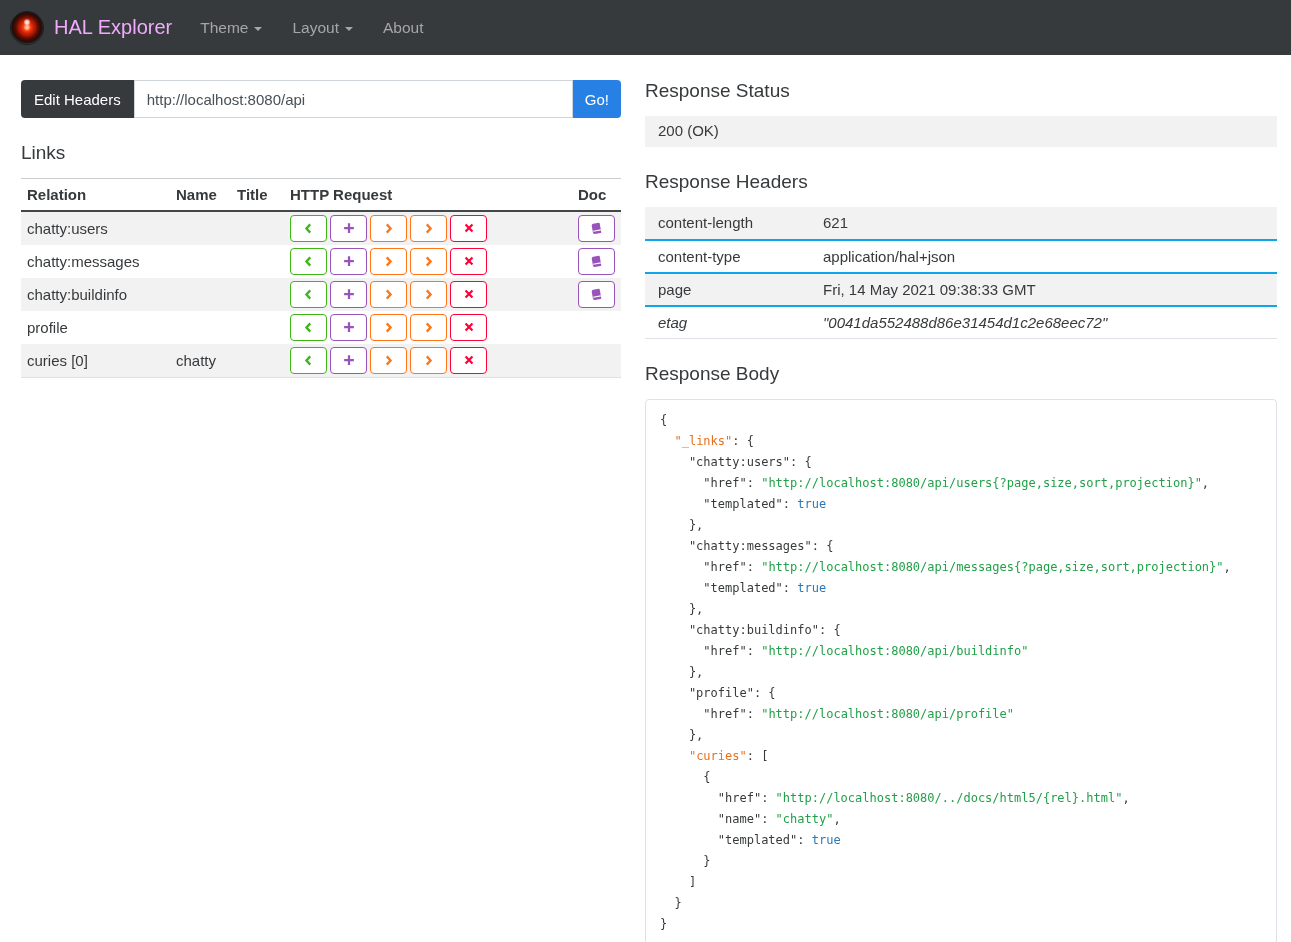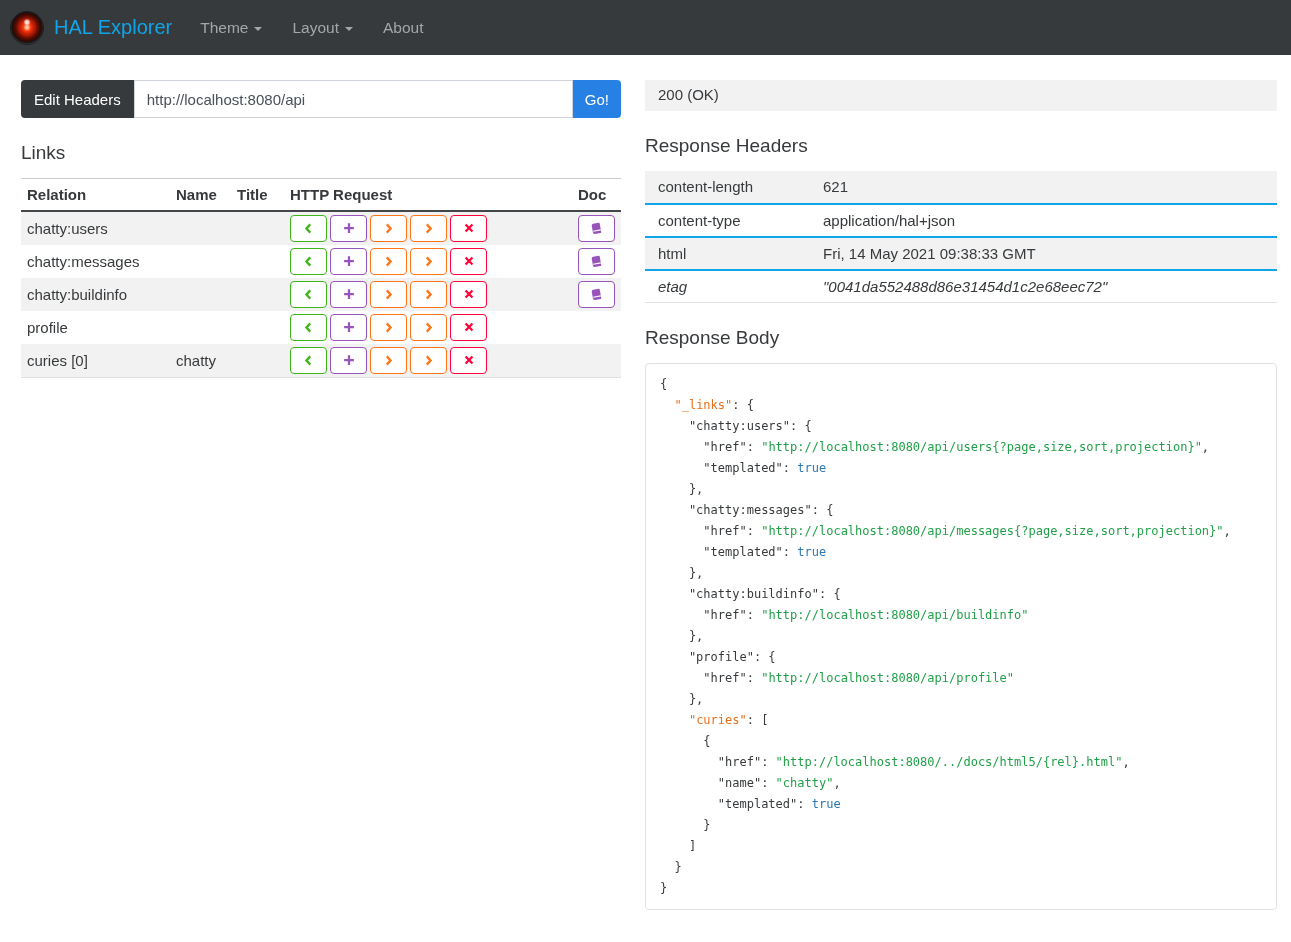--- a/index.html
+++ b/index.html
@@ -15,21 +15,21 @@
   
   .navbar{height:55px;background:var(--dark);display:flex;align-items:center;padding:0 24px 0 10px;}
   .hal-eye{
     width:34px;height:34px;border-radius:50%;display:inline-block;flex:none;
     background:
       radial-gradient(circle at 50% 32%, rgba(255,255,255,.85) 0 5%, rgba(255,255,255,0) 14%),
       radial-gradient(circle at 50% 48%, #ffc29e 0 6%, #ff3c10 16%, #c01d05 30%, #64100333 45%, rgba(0,0,0,0) 46%),
       radial-gradient(circle at 50% 48%, #e92c08 0 18%, #8c1504 36%, #3a0701 58%, #151515 66%, #3d3d3d 72%, #191919 86%, #4a4a4a 100%);
     border:1px solid #1c1e1f;margin-right:10px;
   }
-  .brand{color:#0ea5e9;font-size:20px;text-decoration:none;margin-right:28px;}
+  .brand{color:#f0abfc;font-size:20px;text-decoration:none;margin-right:28px;}
   .nav-link{color:#a4a6a8;font-size:15.5px;text-decoration:none;margin-right:30px;cursor:pointer;}
   .caret{display:inline-block;width:0;height:0;border-top:4px solid currentColor;
     border-left:4px solid transparent;border-right:4px solid transparent;margin-left:6px;vertical-align:2px;}
   
   .main{display:flex;padding:25px 14px 0 21px;gap:24px;}
   .col-left{width:600px;flex:none;}
   .col-right{flex:1;min-width:0;}
   h2{font-size:19px;font-weight:400;line-height:1.2;margin:0 0 13px 0;color:var(--dark);}
   .mt{margin-top:24px;}
   
@@ -358,35 +358,36 @@
                 </button>
               </span>
             </td>
             <td class="col-doc doc-cell"></td>
           </tr>
         </tbody>
     </table>
   </div>
 
   <div class="col-right">
+    <h2>Response Status</h2>
     <div class="status-band">200 (OK)</div>
 
     <h2 class="mt">Response Headers</h2>
     <table class="hdr-table">
       <tbody>
           <tr>
             <td class="hdr-name">content-length</td>
             <td>621</td>
           </tr>
           <tr>
             <td class="hdr-name">content-type</td>
             <td>application/hal+json</td>
           </tr>
           <tr>
-            <td class="hdr-name">html</td>
+            <td class="hdr-name">page</td>
             <td>Fri, 14 May 2021 09:38:33 GMT</td>
           </tr>
           <tr>
             <td class="hdr-name">etag</td>
             <td>"0041da552488d86e31454d1c2e68eec72"</td>
           </tr>
         </tbody>
     </table>
 
     <h2 class="mt">Response Body</h2>

